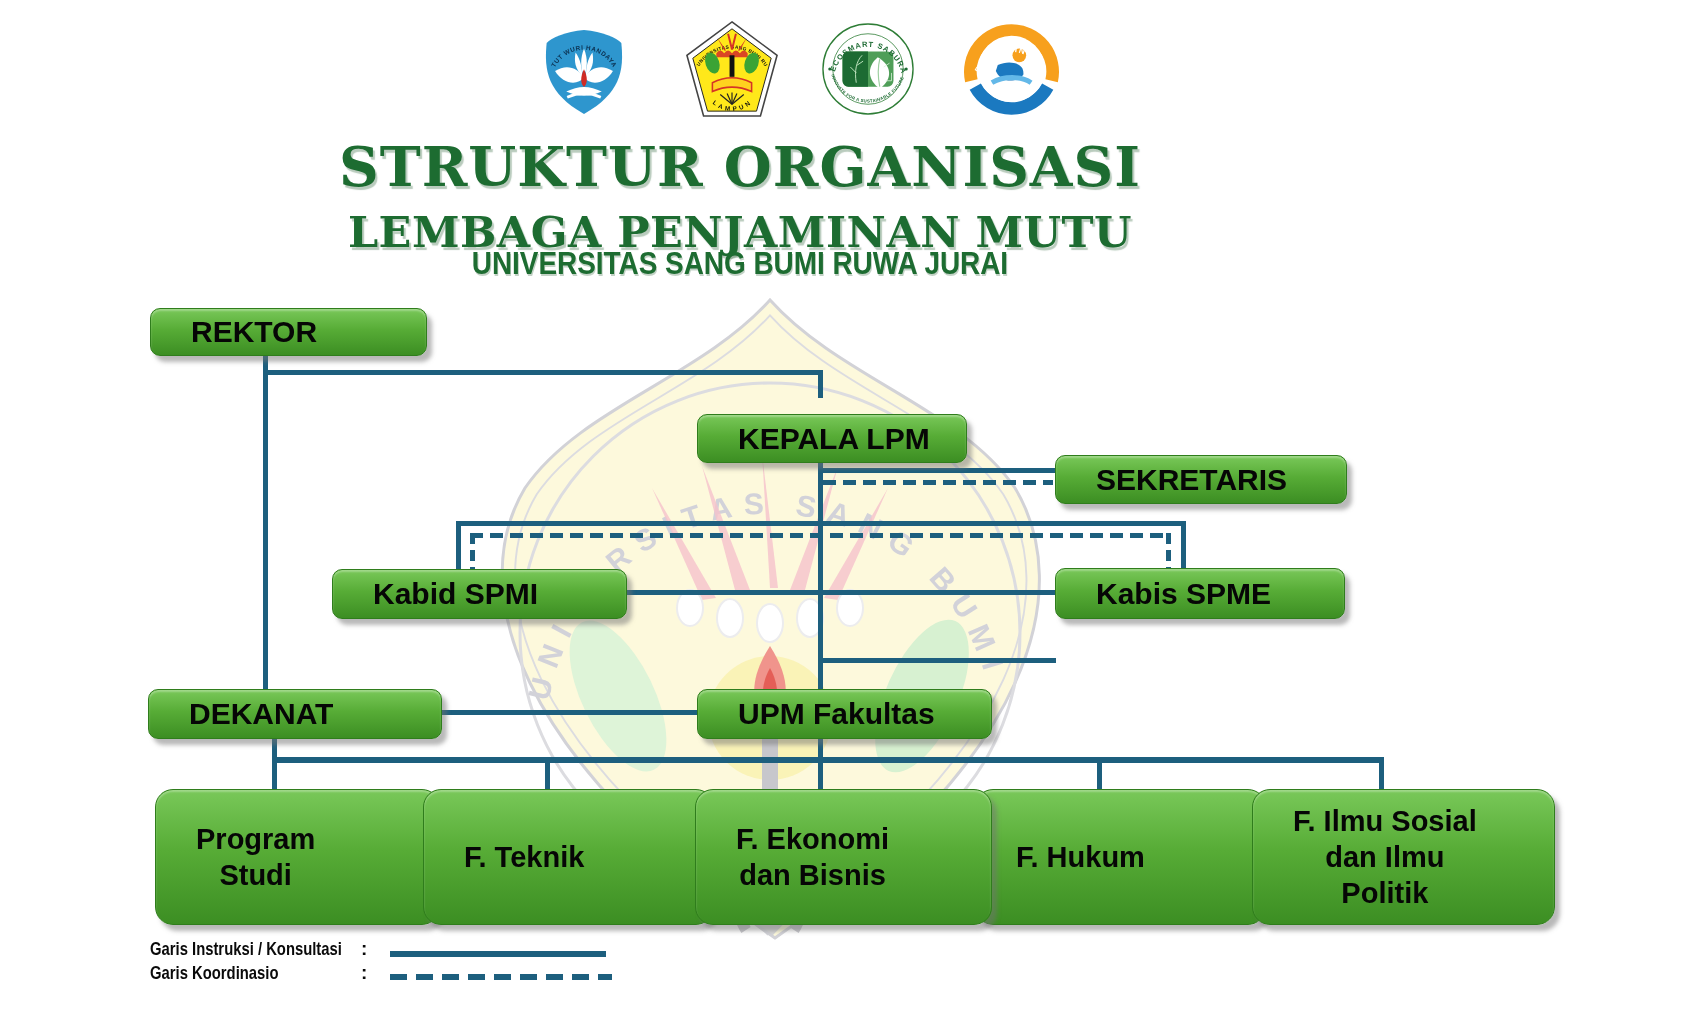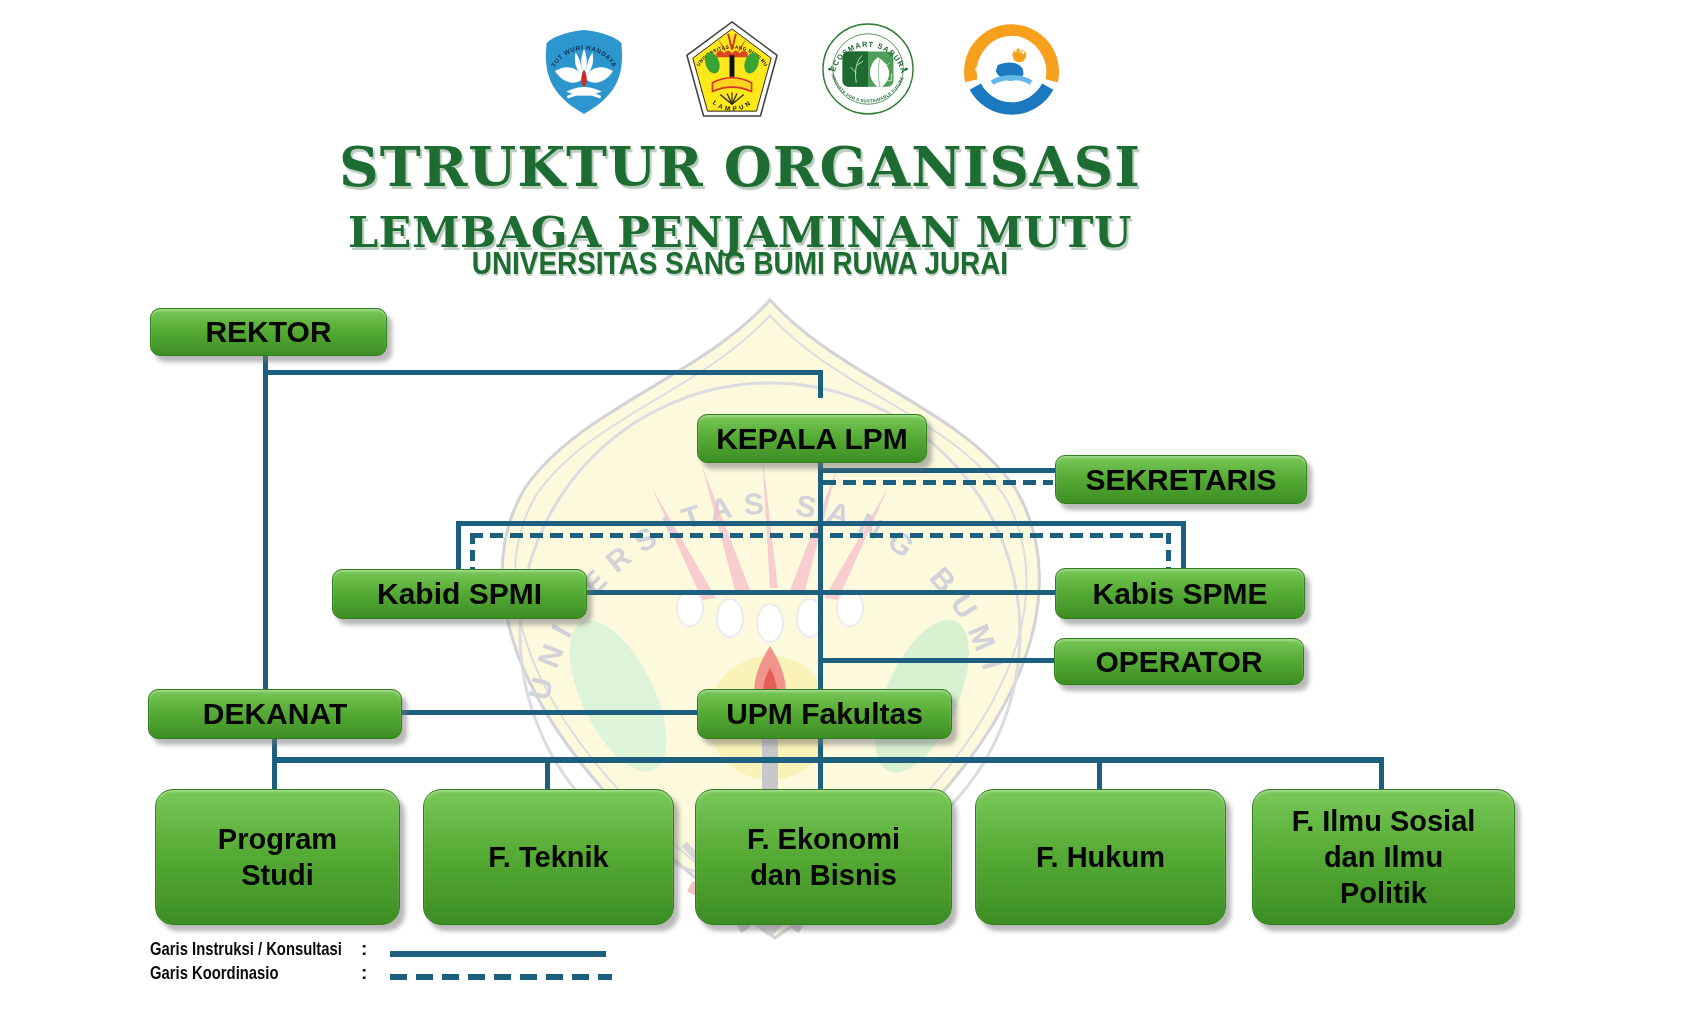--- a/index.html
+++ b/index.html
@@ -21,24 +21,24 @@
   .watermark{position:absolute;left:440px;top:288px;width:660px;height:662px;z-index:1;pointer-events:none;}
 
   
   .ln,.lnd{position:absolute;z-index:2;}
   .ln{background:#1d5f7e;}
   .lnd.h{background:repeating-linear-gradient(90deg,#1d5f7e 0 13px,transparent 13px 20px);}
   .lnd.v{background:repeating-linear-gradient(180deg,#1d5f7e 0 11px,transparent 11px 17px);}
   .lnd.lg{background:repeating-linear-gradient(90deg,#1d5f7e 0 17px,transparent 17px 26px);}
 
   
-  .node{position:absolute;z-index:3;display:flex;align-items:center;justify-content:center;
+  .node{position:absolute;z-index:3;display:flex;align-items:center;
         background:linear-gradient(180deg,#79c859 0%,#57ac36 45%,#3c8e23 100%);
         border:1px solid #2f7d1c;border-radius:10px;
-        box-shadow:5px 6px 4px rgba(115,115,115,.5), inset 0 2px 2px rgba(255,255,255,.3);}
+        box-shadow:5px 6px 4px rgba(115,115,115,.5), inset 0 2px 2px rgba(255,255,255,.3);padding-left:40px;}
   .node span{font-weight:800;color:#060606;font-size:30px;text-align:center;
              white-space:pre-line;line-height:1.25;letter-spacing:0;}
   .node.big{border-radius:18px;}
   .node.big span{font-size:29px;}
 
   #n-rektor{left:150px;top:308px;width:235px;height:46px}
   #n-kepala{left:697px;top:414px;width:228px;height:47px}
   #n-sekretaris{left:1055px;top:455px;width:250px;height:47px}
   #n-kabid{left:332px;top:569px;width:253px;height:48px}
   #n-kabis{left:1055px;top:568px;width:248px;height:49px}
@@ -234,23 +234,20 @@
     </div>
   <div class="node" id="n-sekretaris">
       <span>SEKRETARIS</span>
     </div>
   <div class="node" id="n-kabid">
       <span>Kabid SPMI</span>
     </div>
   <div class="node" id="n-kabis">
       <span>Kabis SPME</span>
     </div>
-  <div class="node" id="n-operator">
-      <span>OPERATOR</span>
-    </div>
   <div class="node" id="n-upm">
       <span>UPM Fakultas</span>
     </div>
   <div class="node" id="n-dekanat">
       <span>DEKANAT</span>
     </div>
   <div class="node big" id="n-prodi">
       <span>Program
 Studi</span>
     </div>

